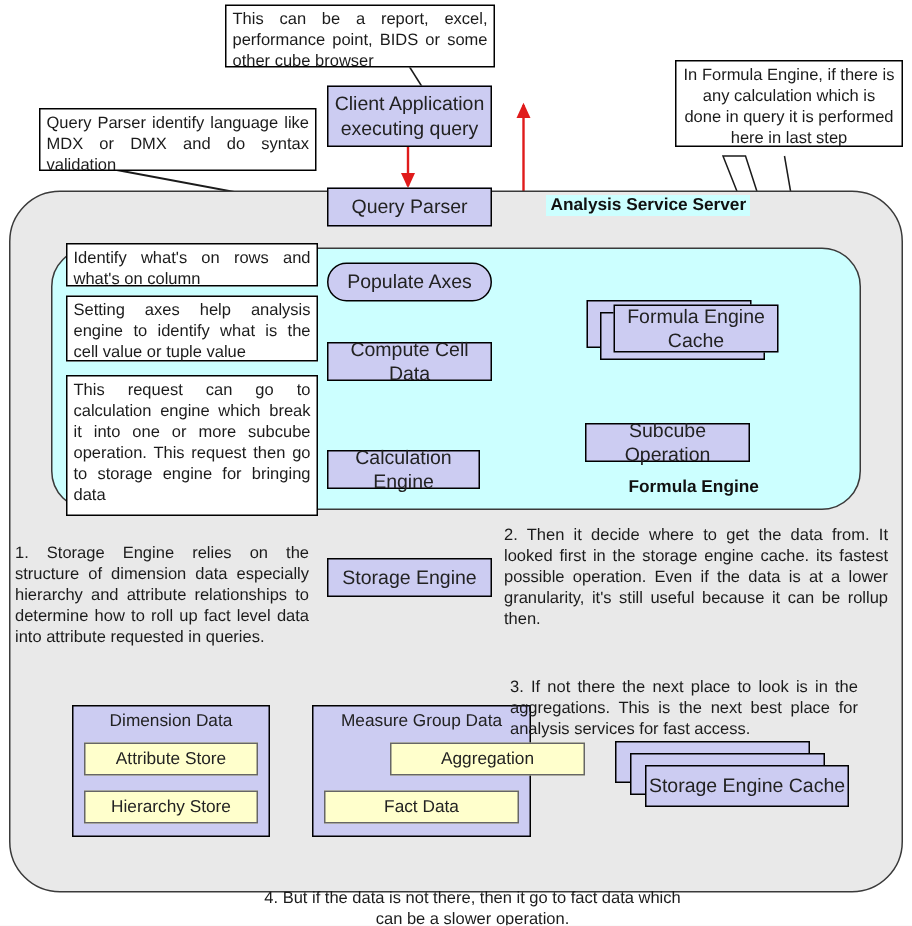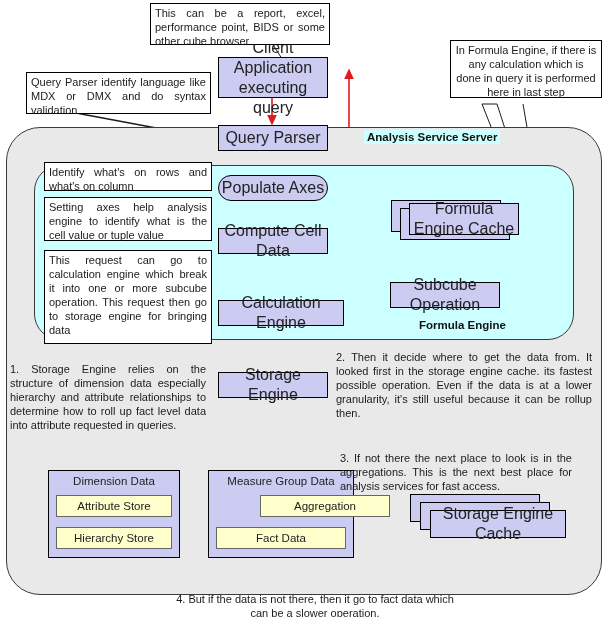--- a/index.html
+++ b/index.html
@@ -14,21 +14,21 @@
   }
   .inner-panel{
     position:absolute;background:#ccffff;border:1px solid #3a3a3a;
     border-radius:26px;box-sizing:border-box;
   }
 
   
   .pbox{
     position:absolute;background:#ccccf2;border:1px solid #000;
     box-sizing:border-box;display:flex;align-items:center;justify-content:center;
-    text-align:center;font-size:16px;color:#222;line-height:1.25;
+    text-align:center;font-size:13px;color:#222;line-height:1.25;
   }
   .stack-shadow{
     position:absolute;background:#ccccf2;border:1px solid #000;box-sizing:border-box;
   }
 
   
   .group-box{
     position:absolute;background:#ccccf2;border:1px solid #000;box-sizing:border-box;
   }
   .group-title{
@@ -105,21 +105,21 @@
   <div class="lbl" style="left:419px;top:319px;">Formula Engine</div>
 
   <div class="pbox" style="left:218px;top:57px;width:110px;height:41px;">Client Application executing query</div>
 
   <div class="pbox" style="left:218px;top:125px;width:110px;height:26px;">Query Parser</div>
 
   <div class="pbox" style="left:218px;top:175px;width:110px;height:26px;border-radius:13px;">Populate Axes</div>
 
   <div class="pbox" style="left:218px;top:228px;width:110px;height:26px;">Compute Cell Data</div>
 
-  <div class="pbox" style="left:218px;top:300px;width:126px;height:26px;">Calculation Engine</div>
+  <div class="pbox" style="left:218px;top:300px;width:102px;height:26px;">Calculation Engine</div>
 
   <div class="stack-shadow" style="left:391px;top:200px;width:110px;height:32px;"></div>
   <div class="stack-shadow" style="left:400px;top:208px;width:110px;height:32px;"></div>
   <div class="pbox" style="left:409px;top:203px;width:110px;height:32px;">Formula Engine Cache</div>
 
   <div class="pbox" style="left:390px;top:282px;width:110px;height:26px;">Subcube Operation</div>
 
   <div class="pbox" style="left:218px;top:372px;width:110px;height:26px;">Storage Engine</div>
 
   <div class="stack-shadow" style="left:410px;top:494px;width:130px;height:28px;"></div>

